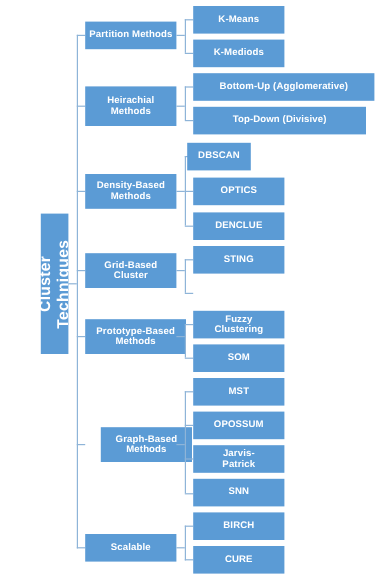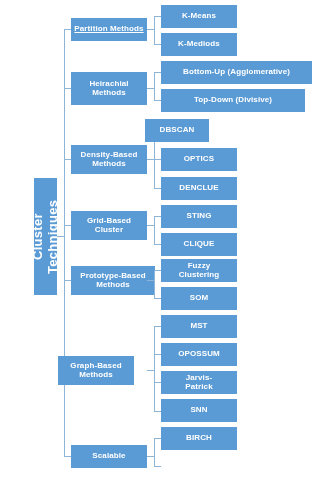--- a/index.html
+++ b/index.html
@@ -66,41 +66,41 @@
   <div class="connector h" style="left:57px; top:236px; width:7px;"></div>
 
   <div class="connector h" style="left:64px; top:29px; width:7px;"></div>
   <div class="connector h" style="left:64px; top:88px; width:7px;"></div>
   <div class="connector h" style="left:64px; top:159px; width:7px;"></div>
   <div class="connector h" style="left:64px; top:225px; width:7px;"></div>
   <div class="connector h" style="left:64px; top:280px; width:7px;"></div>
   <div class="connector h" style="left:64px; top:370px; width:7px;"></div>
   <div class="connector h" style="left:64px; top:456px; width:7px;"></div>
 
-  <div class="node cat" style="left:71px; top:18px; width:76px; height:23px;text-decoration:underline;">
+  <div class="node cat" style="left:71px; top:18px; width:76px; height:23px;">
     <span>Partition Methods</span>
   </div>
 
   <div class="node cat" style="left:71px; top:72px; width:76px; height:33px;">
     <span>Heirachial Methods</span>
   </div>
 
   <div class="node cat" style="left:71px; top:145px; width:76px; height:29px;">
     <span>Density-Based Methods</span>
   </div>
 
   <div class="node cat" style="left:71px; top:211px; width:76px; height:29px;">
     <span>Grid-Based Cluster</span>
   </div>
 
   <div class="node cat" style="left:71px; top:266px; width:84px; height:29px;">
     <span>Prototype-Based Methods</span>
   </div>
 
-  <div class="node cat" style="left:58px; top:356px; width:76px; height:29px;">
+  <div class="node cat" style="left:84px; top:356px; width:76px; height:29px;">
     <span>Graph-Based Methods</span>
   </div>
 
   <div class="node cat" style="left:71px; top:445px; width:76px; height:23px;">
     <span>Scalable</span>
   </div>
 
   <div class="connector h" style="left:147px; top:29px; width:7px;"></div>
   <div class="connector v" style="left:154px; top:16px; height:28px;"></div>
   <div class="connector h" style="left:154px; top:16px; width:7px;"></div>
@@ -148,39 +148,36 @@
   </div>
 
   <div class="node leaf" style="left:161px; top:61px; width:151px; height:23px;">
     <span>Bottom-Up (Agglomerative)</span>
   </div>
 
   <div class="node leaf" style="left:161px; top:89px; width:144px; height:23px;">
     <span>Top-Down (Divisive)</span>
   </div>
 
-  <div class="node leaf" style="left:145px; top:119px; width:64px; height:23px;">
+  <div class="node leaf" style="left:156px; top:119px; width:53px; height:23px;">
     <span>DBSCAN</span>
   </div>
 
   <div class="node leaf" style="left:161px; top:148px; width:76px; height:23px;">
     <span>OPTICS</span>
   </div>
 
   <div class="node leaf" style="left:161px; top:205px; width:76px; height:23px;">
     <span>STING</span>
   </div>
 
   <div class="node leaf" style="left:161px; top:177px; width:76px; height:23px;">
     <span>DENCLUE</span>
   </div>
 
-  <div class="node leaf" style="left:161px; top:233px; width:76px; height:23px;">
-    <span>CLIQUE</span>
-  </div>
 
   <div class="node leaf" style="left:161px; top:259px; width:76px; height:23px;">
     <span>Fuzzy Clustering</span>
   </div>
 
   <div class="node leaf" style="left:161px; top:287px; width:76px; height:23px;">
     <span>SOM</span>
   </div>
 
   <div class="node leaf" style="left:161px; top:315px; width:76px; height:23px;">
@@ -196,14 +193,17 @@
   </div>
 
   <div class="node leaf" style="left:161px; top:399px; width:76px; height:23px;">
     <span>SNN</span>
   </div>
 
   <div class="node leaf" style="left:161px; top:427px; width:76px; height:23px;">
     <span>BIRCH</span>
   </div>
 
+  <div class="node leaf" style="left:161px; top:455px; width:76px; height:23px;">
+    <span>CURE</span>
+  </div>
 
 </div>
 
 </body></html>

